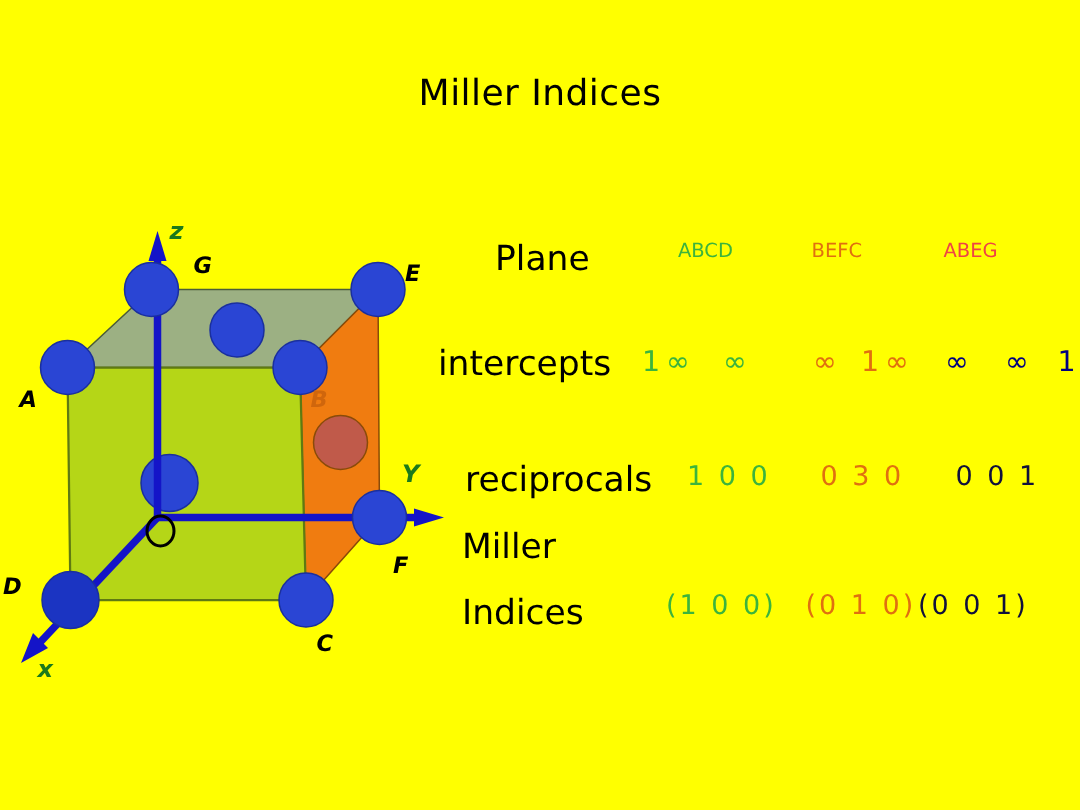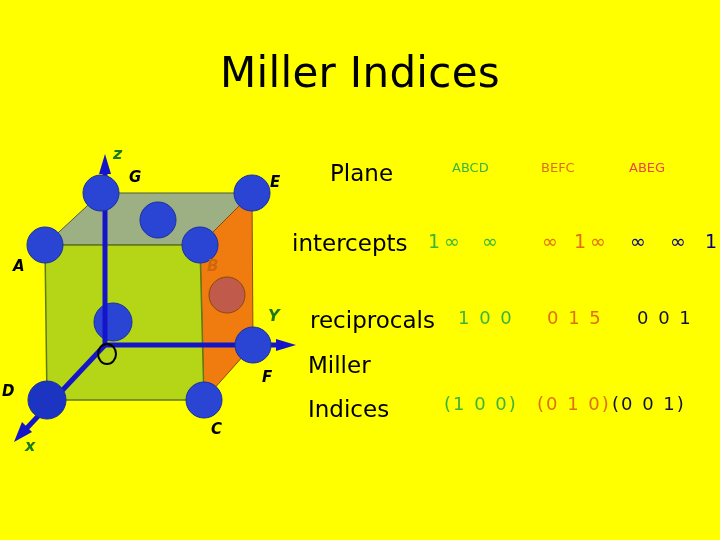--- a/index.html
+++ b/index.html
@@ -21,21 +21,21 @@
     height: 540px;
     background: #ffff00;
   }
   #title {
     position: absolute;
     left: 0;
     top: 48px;
     width: 720px;
     text-align: center;
     font-family: "DejaVu Sans", sans-serif;
-    font-size: 42px;
+    font-size: 24px;
     color: #000000;
     letter-spacing: 0.3px;
   }
   
   #cube-figure {
     position: absolute;
     left: 0px;
     top: 130px;
     width: 300px;
     height: 340px;
@@ -167,21 +167,21 @@
 
     <span class="cell inf" style="left:250px; top:82px; color:#e0700f;">∞</span>
     <span class="cell inf" style="left:282px; top:82px; color:#e0700f;">1</span>
     <span class="cell inf" style="left:298px; top:82px; color:#e0700f;">∞</span>
 
     <span class="cell inf" style="left:338px; top:82px; color:#000080;">∞</span>
     <span class="cell inf" style="left:378px; top:82px; color:#000080;">∞</span>
     <span class="cell inf" style="left:413px; top:82px; color:#000080;">1</span>
 
     <span class="cell value" style="left:166px; top:159px; color:#3cb43c;">1 0 0</span>
-    <span class="cell value" style="left:255px; top:159px; color:#e0700f;">0 1 5</span>
+    <span class="cell value" style="left:255px; top:159px; color:#e0700f;">0 3 0</span>
     <span class="cell value" style="left:345px; top:159px; color:#10103c;">0 0 1</span>
 
     <span class="cell value" style="left:152px; top:245px; color:#3cb43c;">(1 0 0)</span>
     <span class="cell value" style="left:245px; top:245px; color:#e0700f;">(0 1 0)</span>
     <span class="cell value" style="left:320px; top:245px; color:#10103c;">(0 0 1)</span>
 
   </div>
 
 </div>
 

